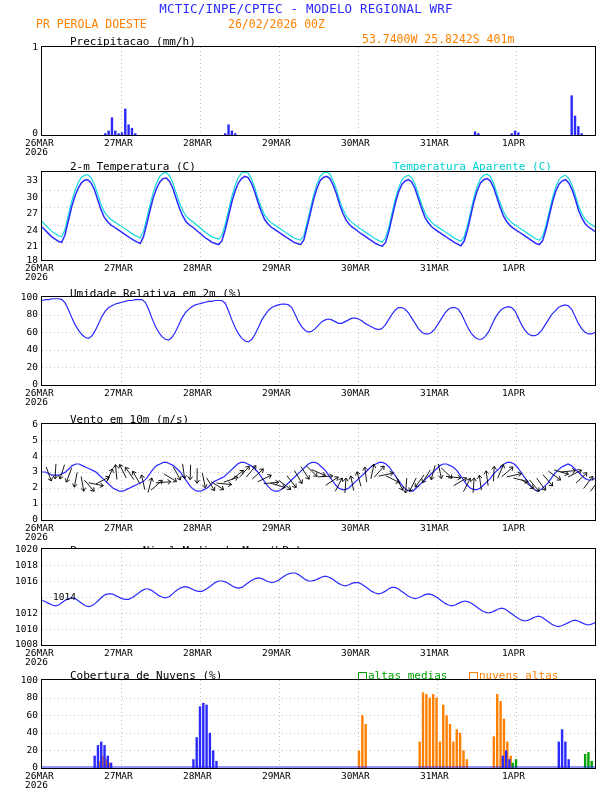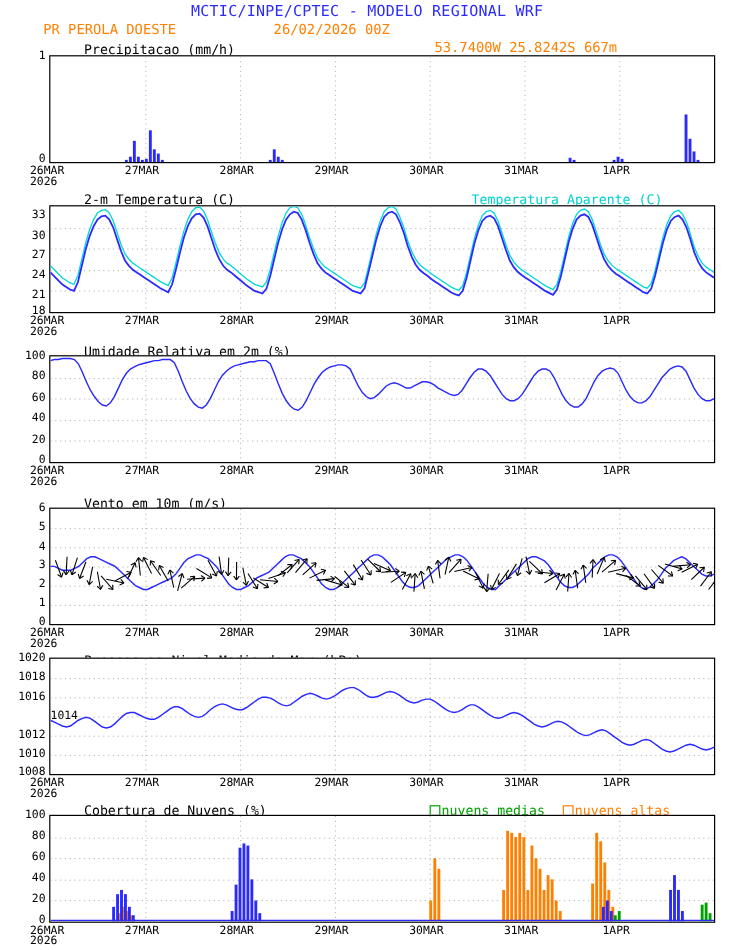--- a/index.html
+++ b/index.html
@@ -62,21 +62,21 @@
   }
 </style>
 </head>
 <body>
 
 <div class="page">
 
   <div class="hdr-title">MCTIC/INPE/CPTEC  -  MODELO REGIONAL WRF</div>
   <div class="hdr-station">PR PEROLA DOESTE</div>
   <div class="hdr-date">26/02/2026 00Z</div>
-  <div class="hdr-coords">53.7400W 25.8242S 667m</div>
+  <div class="hdr-coords">53.7400W 25.8242S 401m</div>
 
   <div class="panel">
     <div class="ptitle" style="left:70px;top:35px;">Precipitacao (mm/h)</div>
     <div class="plotbox" id="box1" style="left:41px;top:46px;width:555px;height:90px;">
       <svg id="svg1" width="553" height="88" viewBox="0 0 553 88" preserveAspectRatio="none">
           <line x1="79.5" y1="0" x2="79.5" y2="88" stroke="#999" stroke-width="0.6" stroke-dasharray="1 3"></line>
           <line x1="158.5" y1="0" x2="158.5" y2="88" stroke="#999" stroke-width="0.6" stroke-dasharray="1 3"></line>
           <line x1="237.5" y1="0" x2="237.5" y2="88" stroke="#999" stroke-width="0.6" stroke-dasharray="1 3"></line>
           <line x1="316.5" y1="0" x2="316.5" y2="88" stroke="#999" stroke-width="0.6" stroke-dasharray="1 3"></line>
           <line x1="395.5" y1="0" x2="395.5" y2="88" stroke="#999" stroke-width="0.6" stroke-dasharray="1 3"></line>
@@ -645,41 +645,41 @@
           <line x1="0" y1="32.5" x2="553" y2="32.5" stroke="#999" stroke-width="0.6" stroke-dasharray="1 3"></line>
           <line x1="0" y1="48.5" x2="553" y2="48.5" stroke="#999" stroke-width="0.6" stroke-dasharray="1 3"></line>
           <line x1="0" y1="64.5" x2="553" y2="64.5" stroke="#999" stroke-width="0.6" stroke-dasharray="1 3"></line>
           <line x1="0" y1="80.5" x2="553" y2="80.5" stroke="#999" stroke-width="0.6" stroke-dasharray="1 3"></line>
           <path d="M0.00 51.20 L3.33 52.80 L6.66 54.40 L9.99 56.00 L13.33 56.80 L16.66 56.00 L19.99 53.60 L23.32 51.20 L26.65 49.60 L29.98 48.80 L33.31 49.60 L36.64 52.00 L39.98 54.40 L43.31 56.80 L46.64 57.60 L49.97 56.80 L53.30 54.40 L56.63 51.20 L59.96 48.00 L63.30 45.60 L66.63 44.80 L69.96 44.80 L73.29 46.40 L76.62 48.00 L79.95 49.60 L83.28 50.40 L86.61 50.40 L89.95 48.80 L93.28 46.40 L96.61 44.00 L99.94 41.60 L103.27 40.00 L106.60 40.00 L109.93 41.60 L113.27 44.00 L116.60 46.40 L119.93 48.00 L123.26 48.80 L126.59 48.00 L129.92 45.60 L133.25 42.40 L136.58 40.00 L139.92 38.40 L143.25 37.60 L146.58 38.40 L149.91 40.00 L153.24 41.60 L156.57 42.40 L159.90 42.40 L163.23 40.80 L166.57 38.40 L169.90 36.00 L173.23 33.60 L176.56 32.00 L179.89 32.00 L183.22 32.80 L186.55 34.40 L189.89 36.80 L193.22 38.40 L196.55 39.20 L199.88 38.40 L203.21 36.00 L206.54 33.60 L209.87 31.20 L213.20 29.60 L216.54 28.80 L219.87 29.60 L223.20 31.20 L226.53 32.80 L229.86 33.60 L233.19 32.80 L236.52 31.20 L239.86 28.80 L243.19 26.40 L246.52 24.80 L249.85 24.00 L253.18 24.00 L256.51 25.60 L259.84 28.00 L263.17 30.40 L266.51 32.00 L269.84 32.00 L273.17 31.20 L276.50 29.60 L279.83 28.00 L283.16 27.20 L286.49 28.00 L289.83 29.60 L293.16 32.00 L296.49 34.40 L299.82 36.00 L303.15 36.80 L306.48 36.00 L309.81 34.40 L313.14 33.60 L316.48 33.60 L319.81 35.20 L323.14 37.60 L326.47 40.00 L329.80 42.40 L333.13 44.00 L336.46 44.80 L339.80 44.00 L343.13 42.40 L346.46 40.00 L349.79 38.40 L353.12 38.40 L356.45 40.00 L359.78 42.40 L363.11 44.80 L366.45 47.20 L369.78 48.80 L373.11 49.60 L376.44 48.80 L379.77 47.20 L383.10 45.60 L386.43 44.80 L389.77 45.60 L393.10 47.20 L396.43 49.60 L399.76 52.00 L403.09 54.40 L406.42 56.00 L409.75 56.80 L413.08 56.00 L416.42 54.40 L419.75 52.80 L423.08 52.00 L426.41 52.80 L429.74 54.40 L433.07 56.80 L436.40 59.20 L439.73 61.60 L443.07 63.20 L446.40 64.00 L449.73 63.20 L453.06 61.60 L456.39 60.00 L459.72 59.20 L463.05 60.00 L466.39 62.40 L469.72 64.80 L473.05 67.20 L476.38 69.60 L479.71 71.20 L483.04 72.00 L486.37 71.20 L489.70 69.60 L493.04 68.00 L496.37 67.20 L499.70 68.00 L503.03 70.40 L506.36 72.80 L509.69 75.20 L513.02 76.80 L516.36 77.60 L519.69 76.80 L523.02 75.20 L526.35 73.60 L529.68 72.00 L533.01 71.20 L536.34 72.00 L539.67 73.60 L543.01 75.20 L546.34 76.00 L549.67 75.20 L553.00 73.60 " fill="none" stroke="#2a2aff" stroke-width="1.2"></path>
         </svg>
     </div>
     <div class="ylab" style="left:1px;top:543px;width:37px;">1020</div>
     <div class="ylab" style="left:1px;top:559px;width:37px;">1018</div>
     <div class="ylab" style="left:1px;top:575px;width:37px;">1016</div>
-    <div class="ylab" style="left:4px;top:591px;width:37px;padding-left:24px;">1014</div>
+    <div class="ylab" style="left:15px;top:591px;width:37px;padding-left:24px;">1014</div>
     <div class="ylab" style="left:1px;top:607px;width:37px;">1012</div>
     <div class="ylab" style="left:1px;top:623px;width:37px;">1010</div>
     <div class="ylab" style="left:1px;top:638px;width:37px;">1008</div>
     <div class="xlab" style="left:25px;top:647px;">26MAR</div>
     <div class="xlab" style="left:104px;top:647px;">27MAR</div>
     <div class="xlab" style="left:183px;top:647px;">28MAR</div>
     <div class="xlab" style="left:262px;top:647px;">29MAR</div>
     <div class="xlab" style="left:341px;top:647px;">30MAR</div>
     <div class="xlab" style="left:420px;top:647px;">31MAR</div>
     <div class="xlab" style="left:502px;top:647px;">1APR</div>
     <div class="yearlab" style="left:25px;top:656px;">2026</div>
   </div>
 
   <div class="panel">
     <div class="ptitle" style="left:70px;top:669px;">Cobertura de Nuvens (%)</div>
     <div class="ptitle blue" style="left:248px;top:669px;margin-top:42px;">
       <span class="legend-sq" style="border-color:#2a2aff;"></span><span>nuvens baixas</span>
     </div>
     <div class="ptitle green" style="left:358px;top:669px;">
-      <span class="legend-sq" style="border-color:#00a000;"></span><span>nuvens medias</span>
+      <span class="legend-sq" style="border-color:#00a000;"></span><span>altas medias</span>
     </div>
     <div class="ptitle orange" style="left:469px;top:669px;">
       <span class="legend-sq" style="border-color:#ff8000;"></span><span>nuvens altas</span>
     </div>
     <div class="plotbox" id="box6" style="left:41px;top:679px;width:555px;height:90px;">
       <svg id="svg6" width="553" height="88" viewBox="0 0 553 88" preserveAspectRatio="none">
           <line x1="79.5" y1="0" x2="79.5" y2="88" stroke="#999" stroke-width="0.6" stroke-dasharray="1 3"></line>
           <line x1="158.5" y1="0" x2="158.5" y2="88" stroke="#999" stroke-width="0.6" stroke-dasharray="1 3"></line>
           <line x1="237.5" y1="0" x2="237.5" y2="88" stroke="#999" stroke-width="0.6" stroke-dasharray="1 3"></line>
           <line x1="316.5" y1="0" x2="316.5" y2="88" stroke="#999" stroke-width="0.6" stroke-dasharray="1 3"></line>

